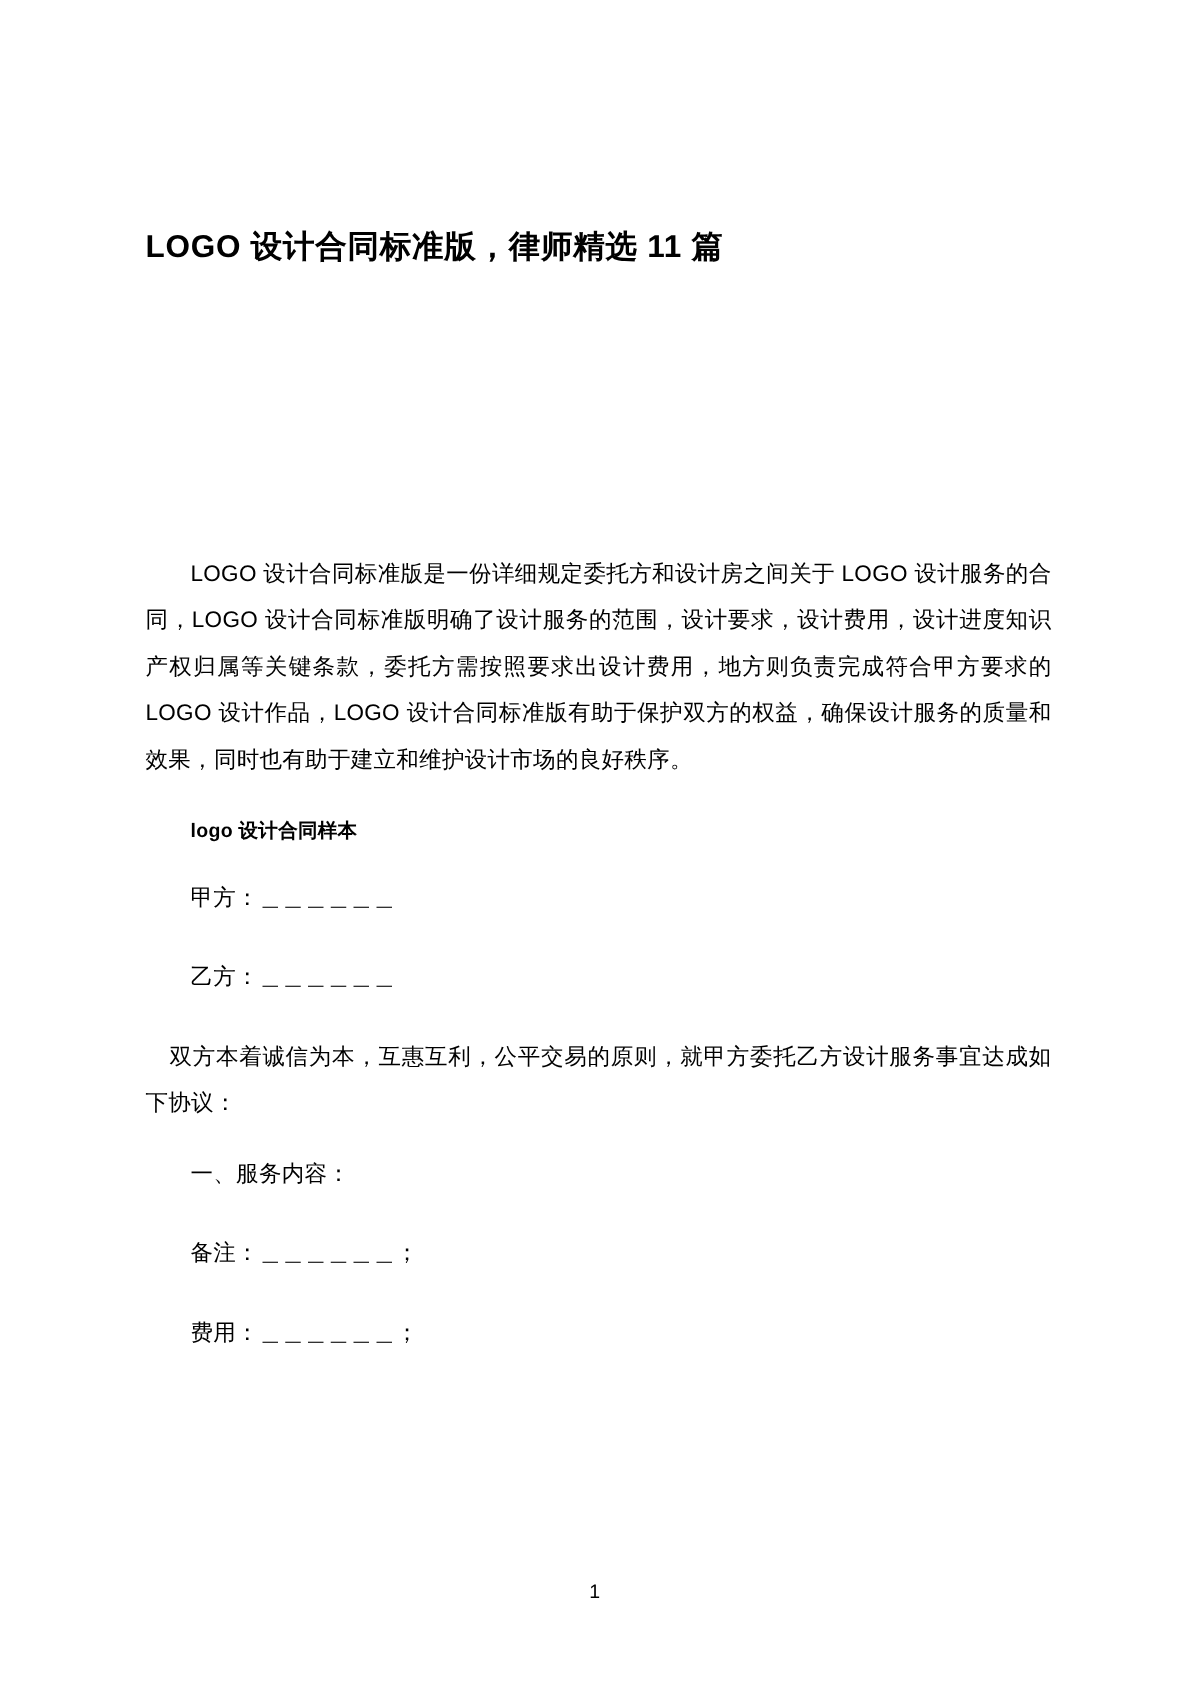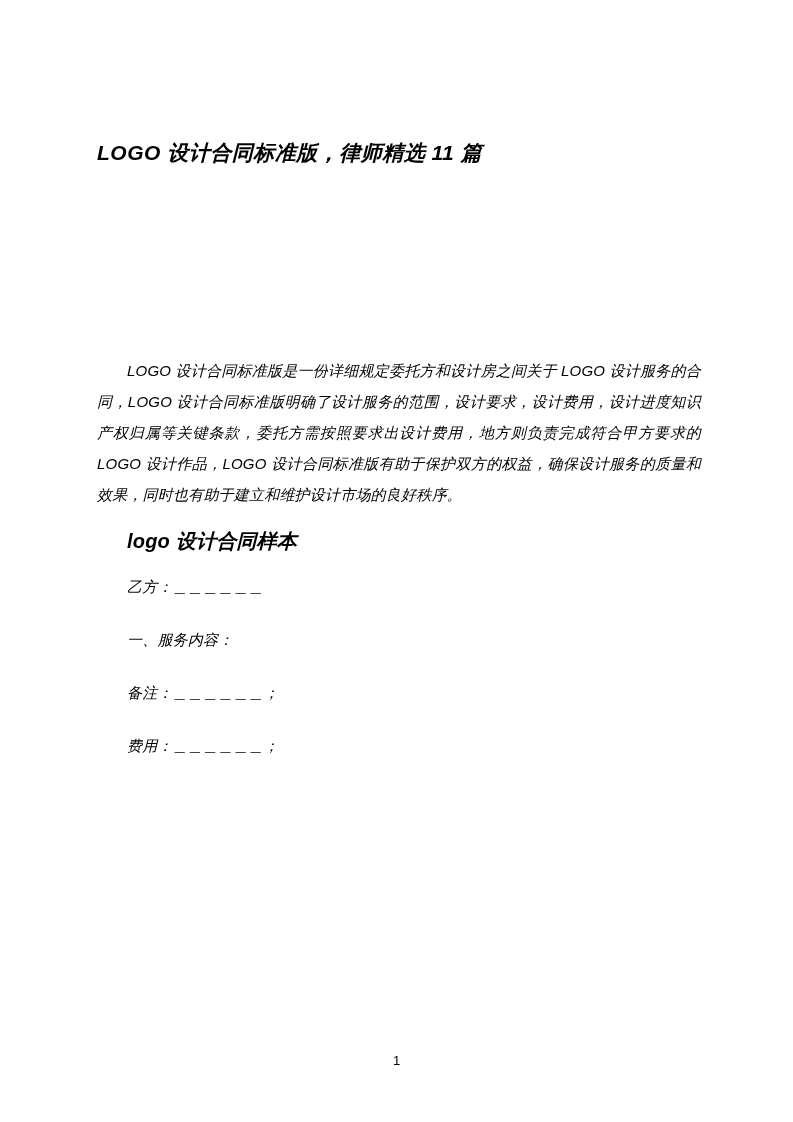--- a/index.html
+++ b/index.html
@@ -16,23 +16,22 @@
     width: 793px;
     height: 1122px;
     margin: 0 auto;
     background: #ffffff;
     box-sizing: border-box;
     overflow: hidden;
   }
   .content {
     position: absolute;
     left: 97px;
-    top: 4px;
+    top: 16px;
     width: 604px;
-    font-style: italic;
   }
   .doc-title {
     margin: 0;
     padding: 0;
     font-size: 21px;
     font-weight: bold;
     line-height: 32px;
     letter-spacing: 0.5px;
     padding-top: 133px;
   }
@@ -46,21 +45,21 @@
     margin: 0 0 16px 0;
     letter-spacing: 0.2px;
   }
   .para.indent {
     text-indent: 30px;
   }
   .para.small-indent {
     text-indent: 16px;
   }
   .sub-heading {
-    font-size: 20px;
+    font-size: 13px;
     font-weight: bold;
     line-height: 31px;
     margin: 0 0 14px 0;
     text-indent: 30px;
     letter-spacing: 0.2px;
   }
   .line-item {
     font-size: 15px;
     line-height: 31px;
     margin: 0 0 22px 0;
@@ -91,23 +90,25 @@
   <div class="content">
 
     <h1 class="doc-title">LOGO 设计合同标准版，律师精选 11 篇</h1>
 
     <div class="spacer-block"></div>
 
     <p class="para indent">LOGO 设计合同标准版是一份详细规定委托方和设计房之间关于 LOGO 设计服务的合同，LOGO 设计合同标准版明确了设计服务的范围，设计要求，设计费用，设计进度知识产权归属等关键条款，委托方需按照要求出设计费用，地方则负责完成符合甲方要求的 LOGO 设计作品，LOGO 设计合同标准版有助于保护双方的权益，确保设计服务的质量和效果，同时也有助于建立和维护设计市场的良好秩序。</p>
 
     <p class="sub-heading">logo 设计合同样本</p>
 
+    <p class="line-item">甲方：＿＿＿＿＿＿</p>
 
     <p class="line-item">乙方：＿＿＿＿＿＿</p>
 
+    <p class="para small-indent">双方本着诚信为本，互惠互利，公平交易的原则，就甲方委托乙方设计服务事宜达成如下协议：</p>
 
     <p class="section-head">一、服务内容：</p>
 
 
 
     <p class="line-item">备注：＿＿＿＿＿＿；</p>
 
     <p class="line-item">费用：＿＿＿＿＿＿；</p>
 
   </div>

